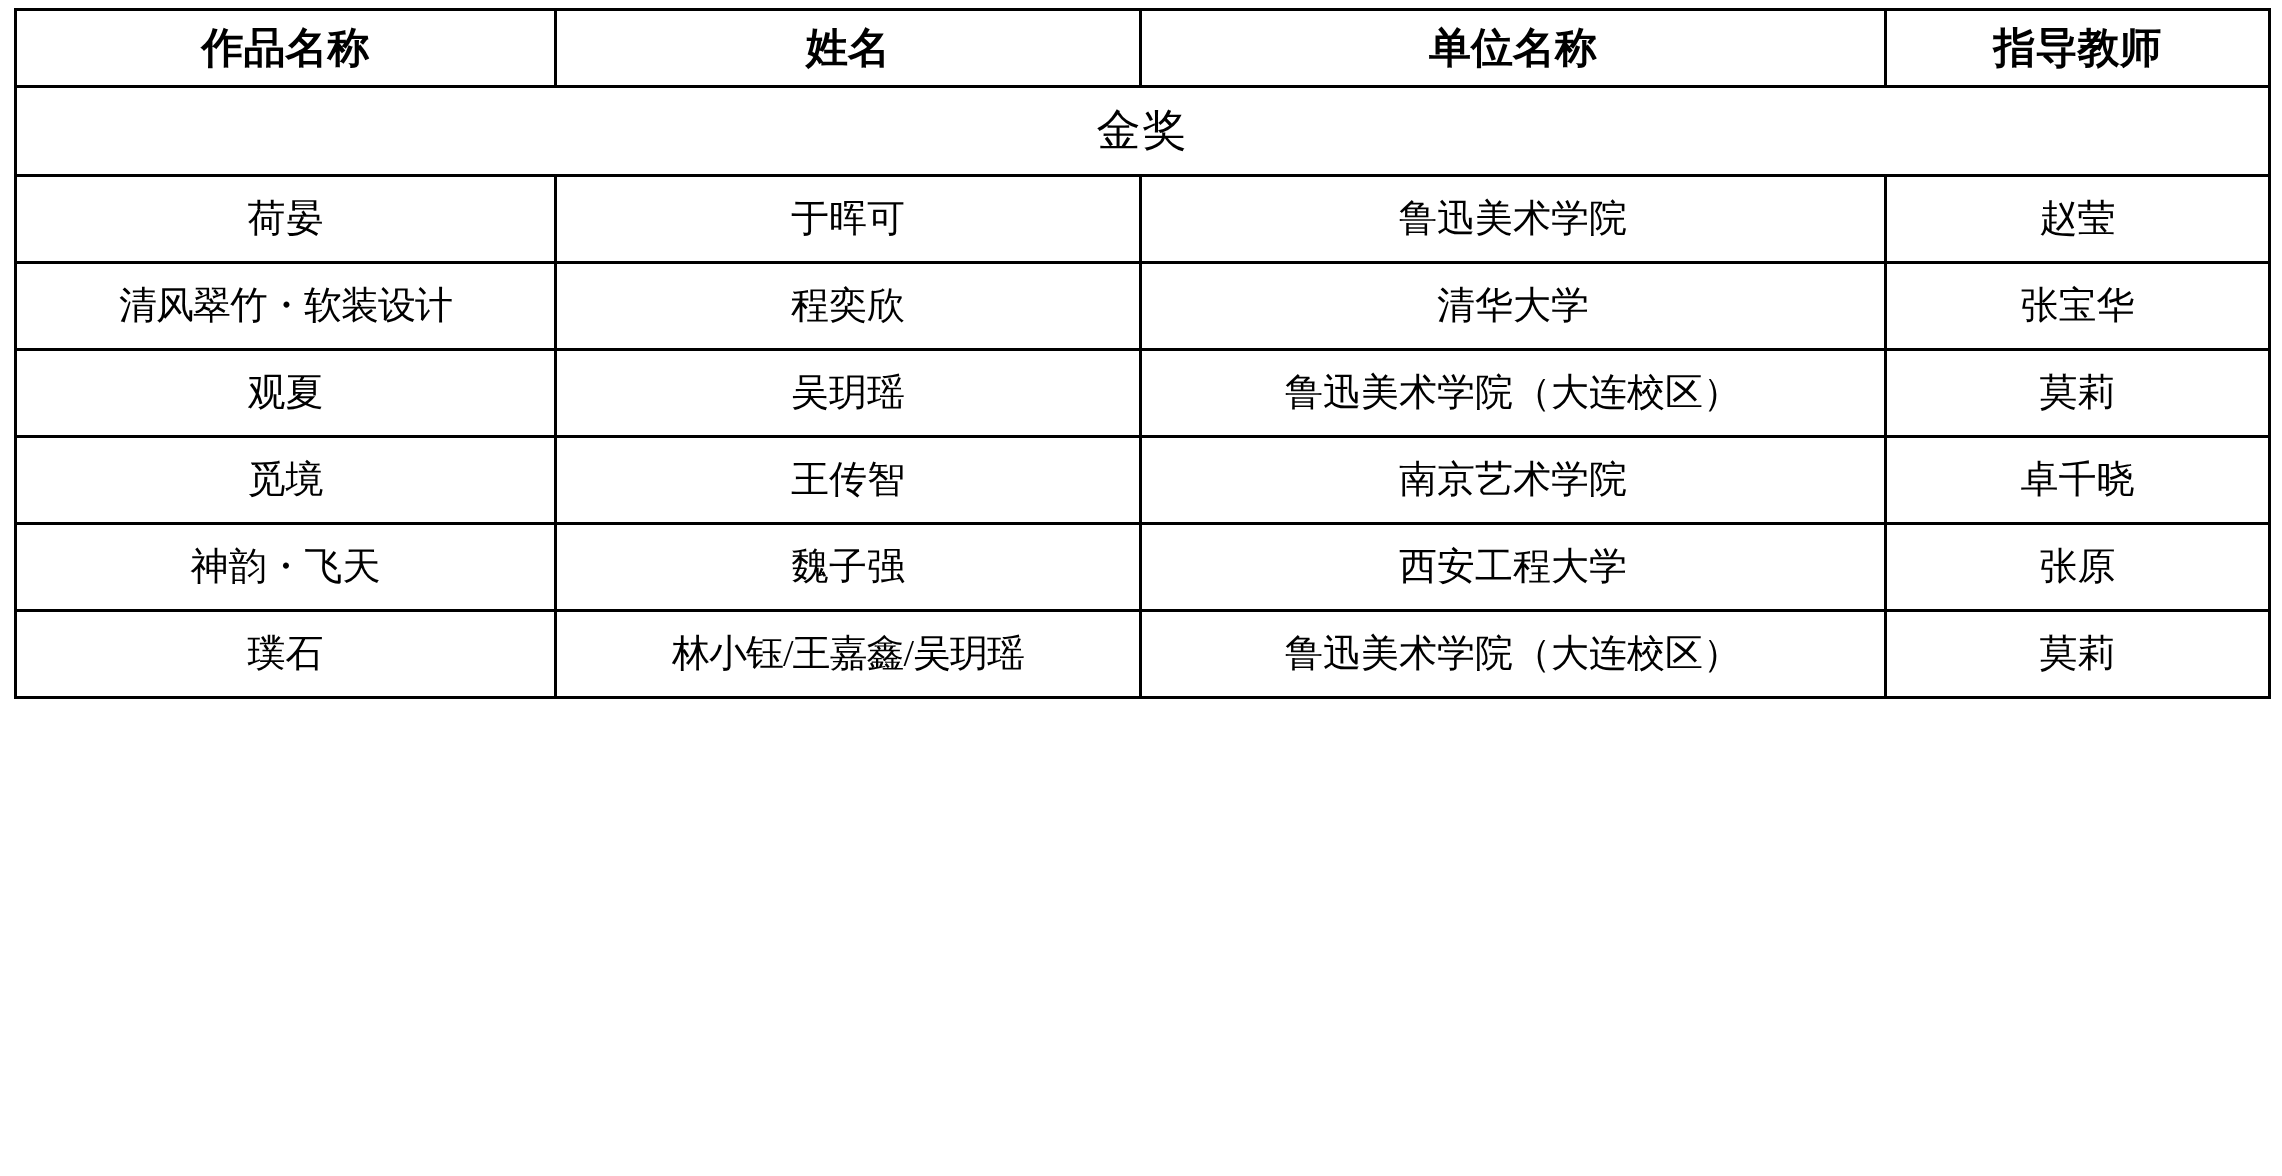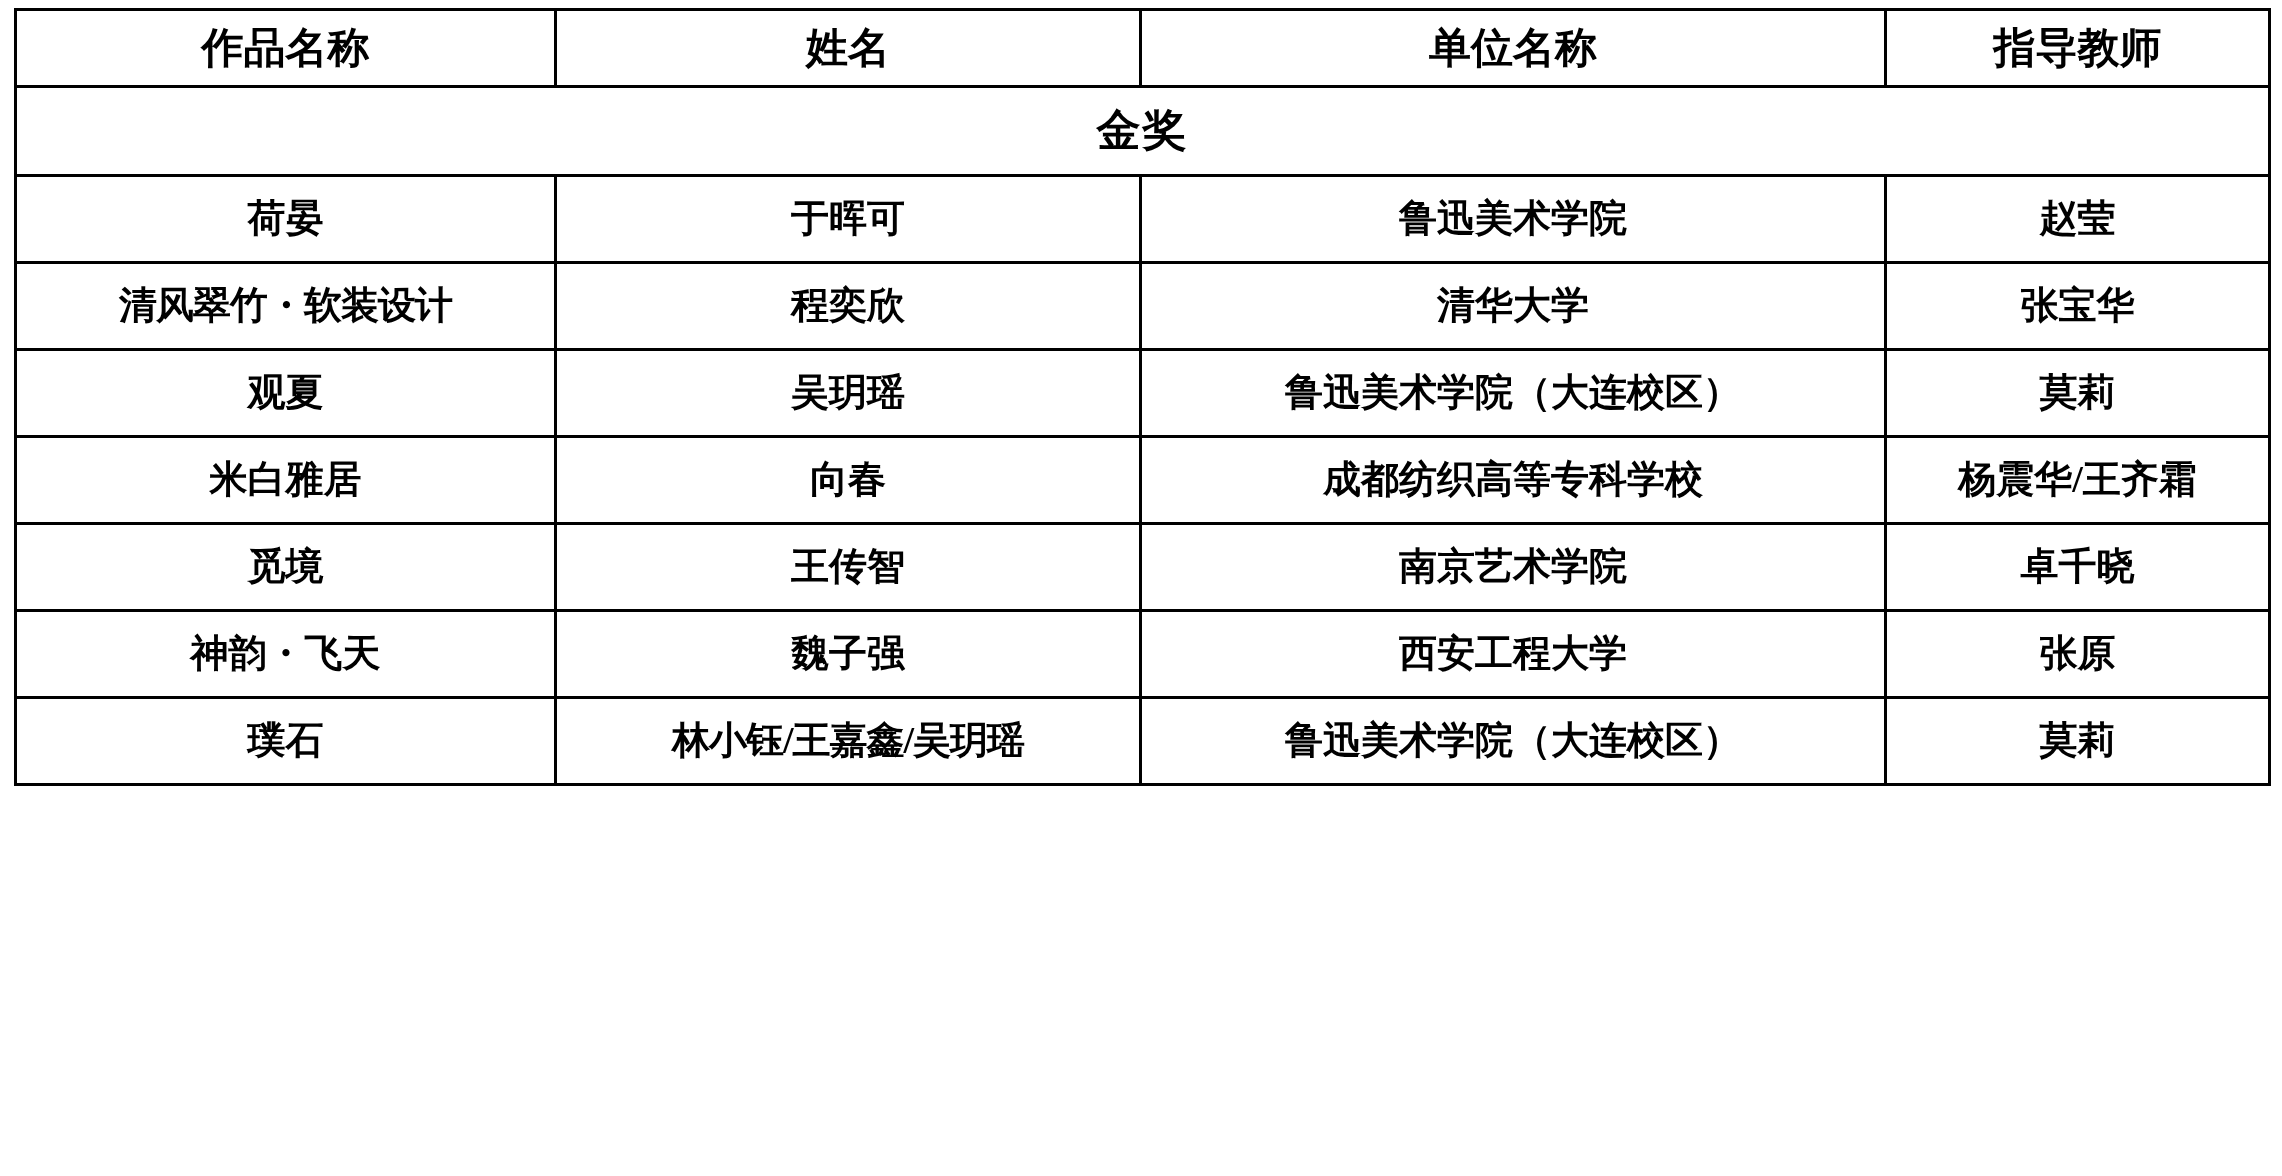--- a/index.html
+++ b/index.html
@@ -29,33 +29,33 @@
   table.award-table col.c-name    { width: 585px; }
   table.award-table col.c-unit    { width: 745px; }
   table.award-table col.c-teacher { width: 384px; }
 
   table.award-table td,
   table.award-table th {
     border: 3px solid #000000;
     text-align: center;
     vertical-align: middle;
     padding: 6px 6px;
-    font-weight: bold;
+    font-weight: normal;
     font-size: 38px;
     line-height: 1.15;
     white-space: nowrap;
     overflow: hidden;
   }
   tr.header-row th {
     font-weight: bold;
     font-size: 42px;
     height: 62px;
   }
   tr.group-row td {
-    font-weight: bold;
+    font-weight: normal;
     font-size: 44px;
     height: 74px;
     letter-spacing: 2px;
   }
   tr.data-row td {
     height: 72px;
   }
   tr.data-row td.work-cell {
     font-size: 38px;
   }
@@ -99,26 +99,20 @@
         <td>程奕欣</td>
         <td>清华大学</td>
         <td>张宝华</td>
       </tr>
       <tr class="data-row">
         <td class="work-cell">观夏</td>
         <td>吴玥瑶</td>
         <td>鲁迅美术学院（大连校区）</td>
         <td>莫莉</td>
       </tr>
-      <tr class="data-row">
-        <td class="work-cell">米白雅居</td>
-        <td>向春</td>
-        <td>成都纺织高等专科学校</td>
-        <td>杨震华/王齐霜</td>
-      </tr>
 
       <tr class="data-row">
         <td class="work-cell">觅境</td>
         <td>王传智</td>
         <td>南京艺术学院</td>
         <td>卓千晓</td>
       </tr>
       <tr class="data-row">
         <td class="work-cell">神韵・飞天</td>
         <td>魏子强</td>

